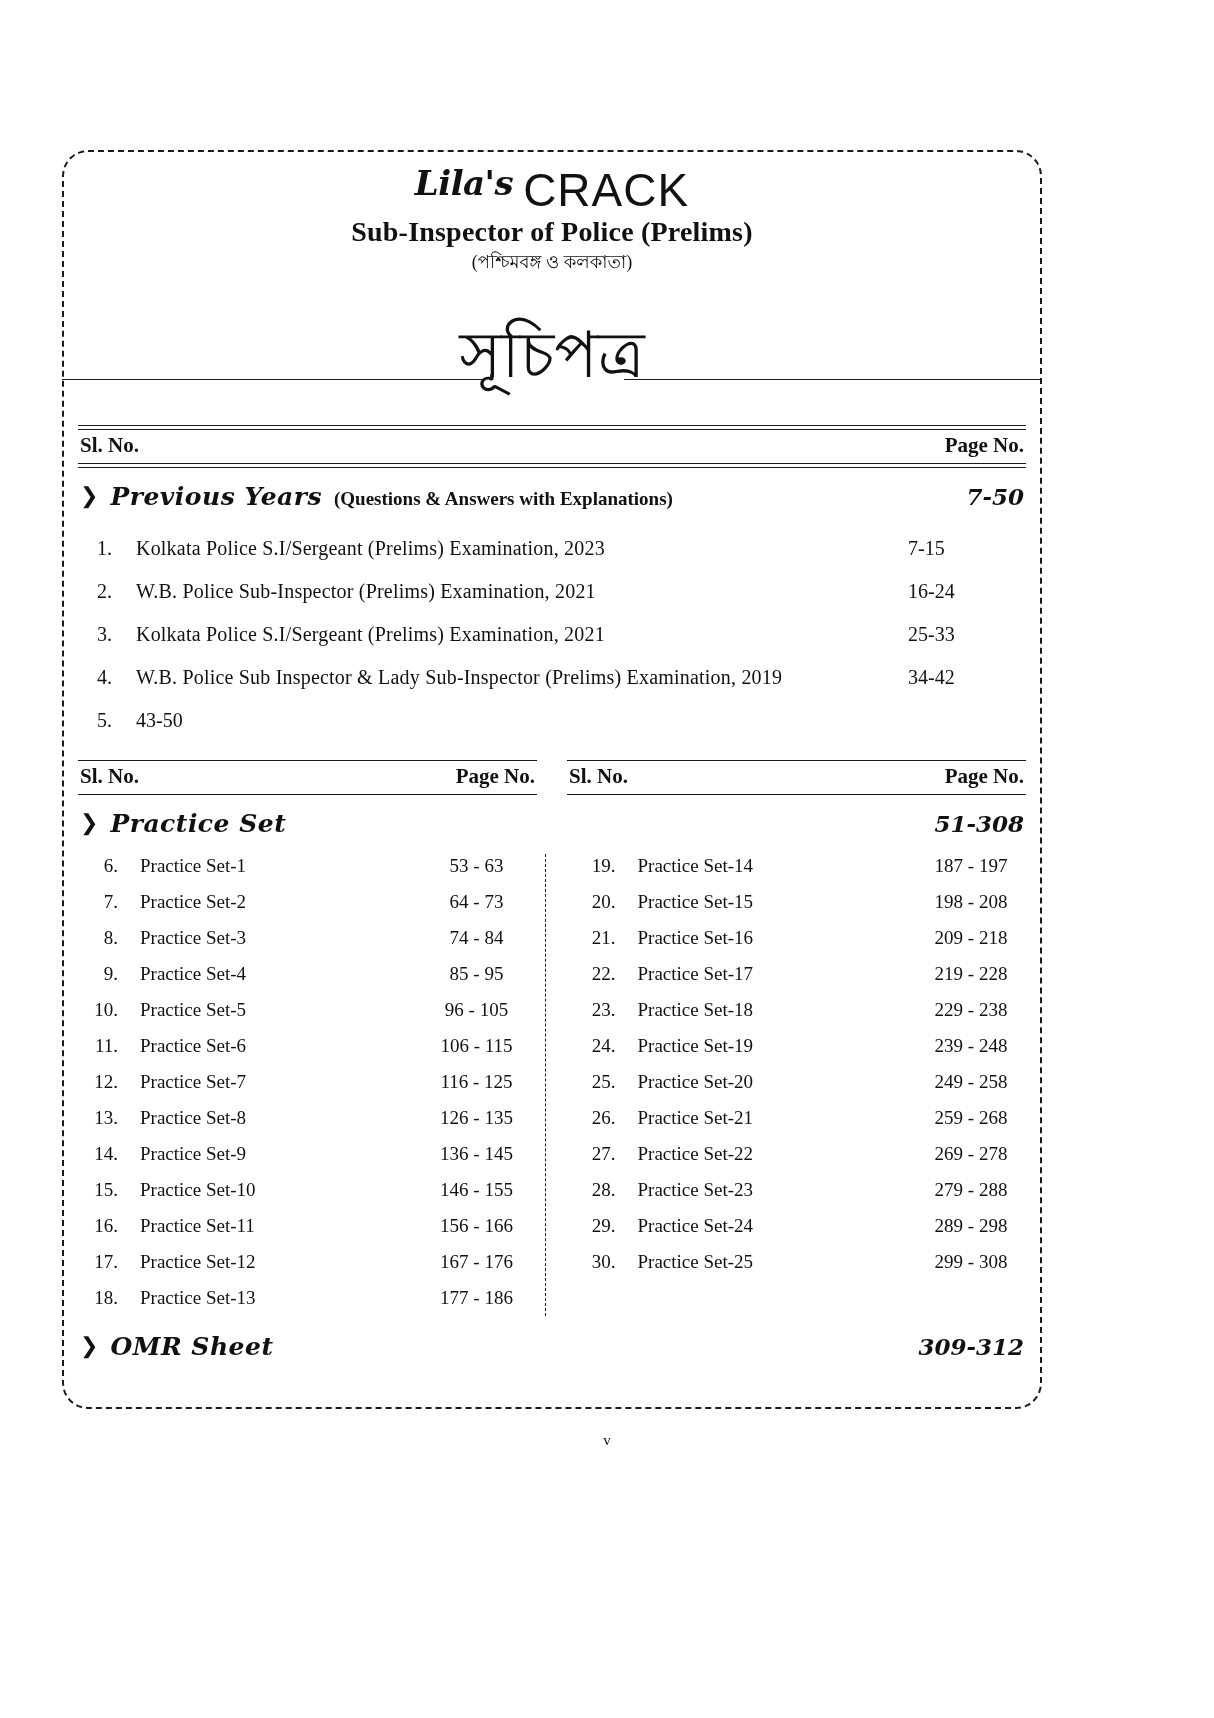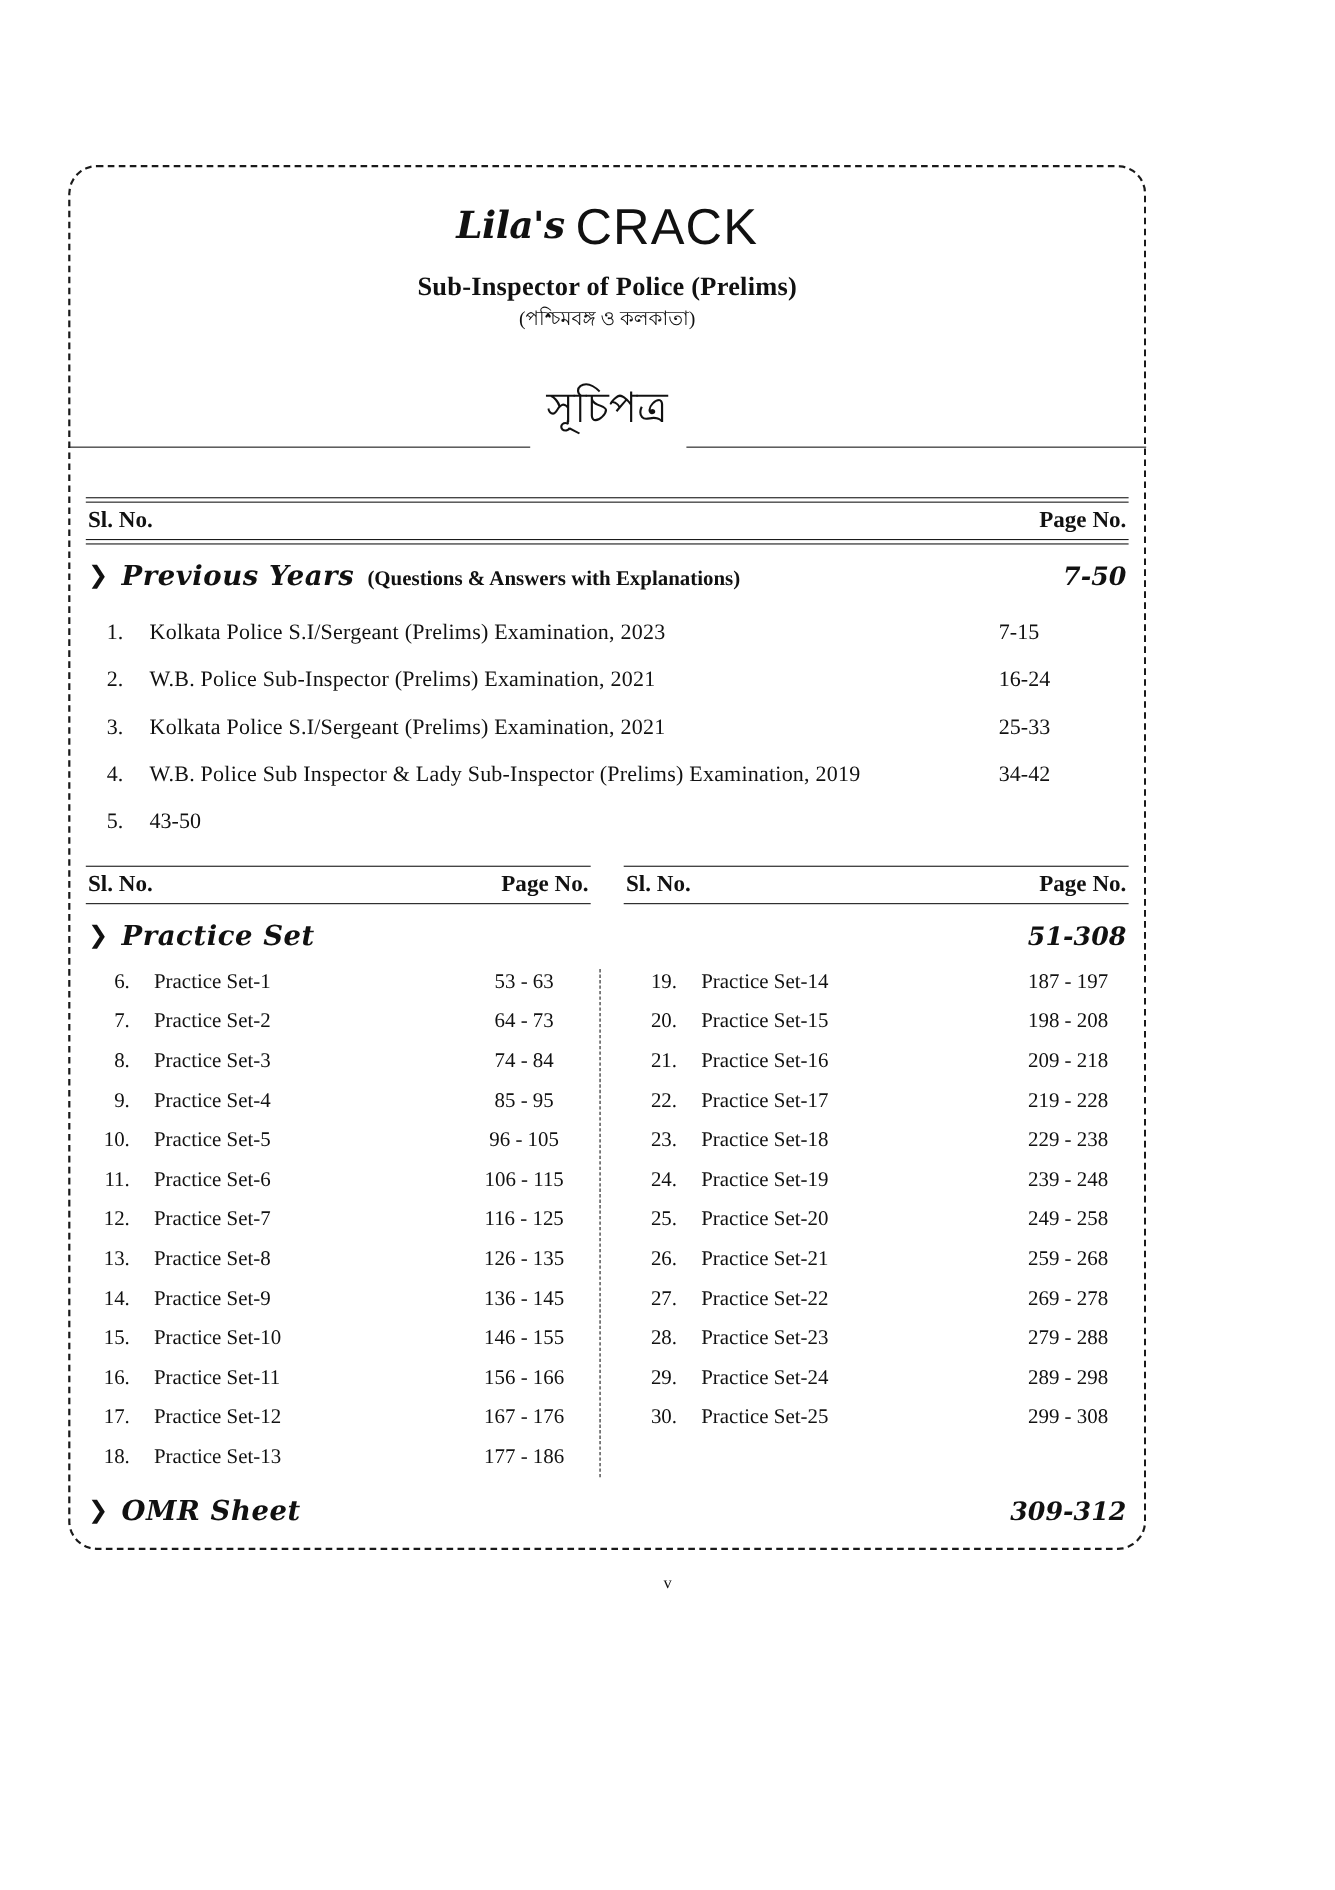--- a/index.html
+++ b/index.html
@@ -38,44 +38,43 @@
     padding: 0 16px;
   }
 
   
   .masthead {
     text-align: center;
     padding-top: 16px;
   }
   .brand-line {
     display: flex;
-    align-items: center;
+    align-items: flex-start;
     justify-content: center;
     gap: 10px;
     line-height: 1.05;
-    margin-top: 16px;
   }
   .brand-script {
     font-family: "DejaVu Serif", serif;
     font-style: italic;
     font-weight: 700;
     font-size: 34px;
     letter-spacing: -0.5px;
   }
   .brand-main {
     font-family: "Liberation Sans", sans-serif;
     font-weight: 400;
     font-size: 46px;
     letter-spacing: 1px;
   }
   .brand-sub {
     font-family: "Liberation Serif", serif;
     font-weight: 700;
-    font-size: 24px;
-    margin-top: 18px;
+    font-size: 28px;
+    margin-top: 2px;
     letter-spacing: 0.2px;
   }
   .brand-bengali {
     font-family: "Liberation Serif", serif;
     font-size: 18px;
     margin-top: 0;
   }
 
   
   .title-band {
@@ -90,22 +89,22 @@
     border-top: 1.6px solid #1a1a1a;
   }
   .title-rule.left  { left: -16px;  width: 420px; }
   .title-rule.right { right: -16px; width: 418px; }
   .title-bn {
     position: absolute;
     left: 0;
     right: 0;
     top: 12px;
     text-align: center;
-    font-family: Liberation Sans, sans-serif;
-    font-size: 38px;
+    font-family: Liberation Mono, monospace;
+    font-size: 64px;
     line-height: 1.1;
   }
 
   
   .rule-double {
     border-top: 1.6px solid #1a1a1a;
     border-bottom: 1.6px solid #1a1a1a;
     height: 3px;
   }
   .thead {

